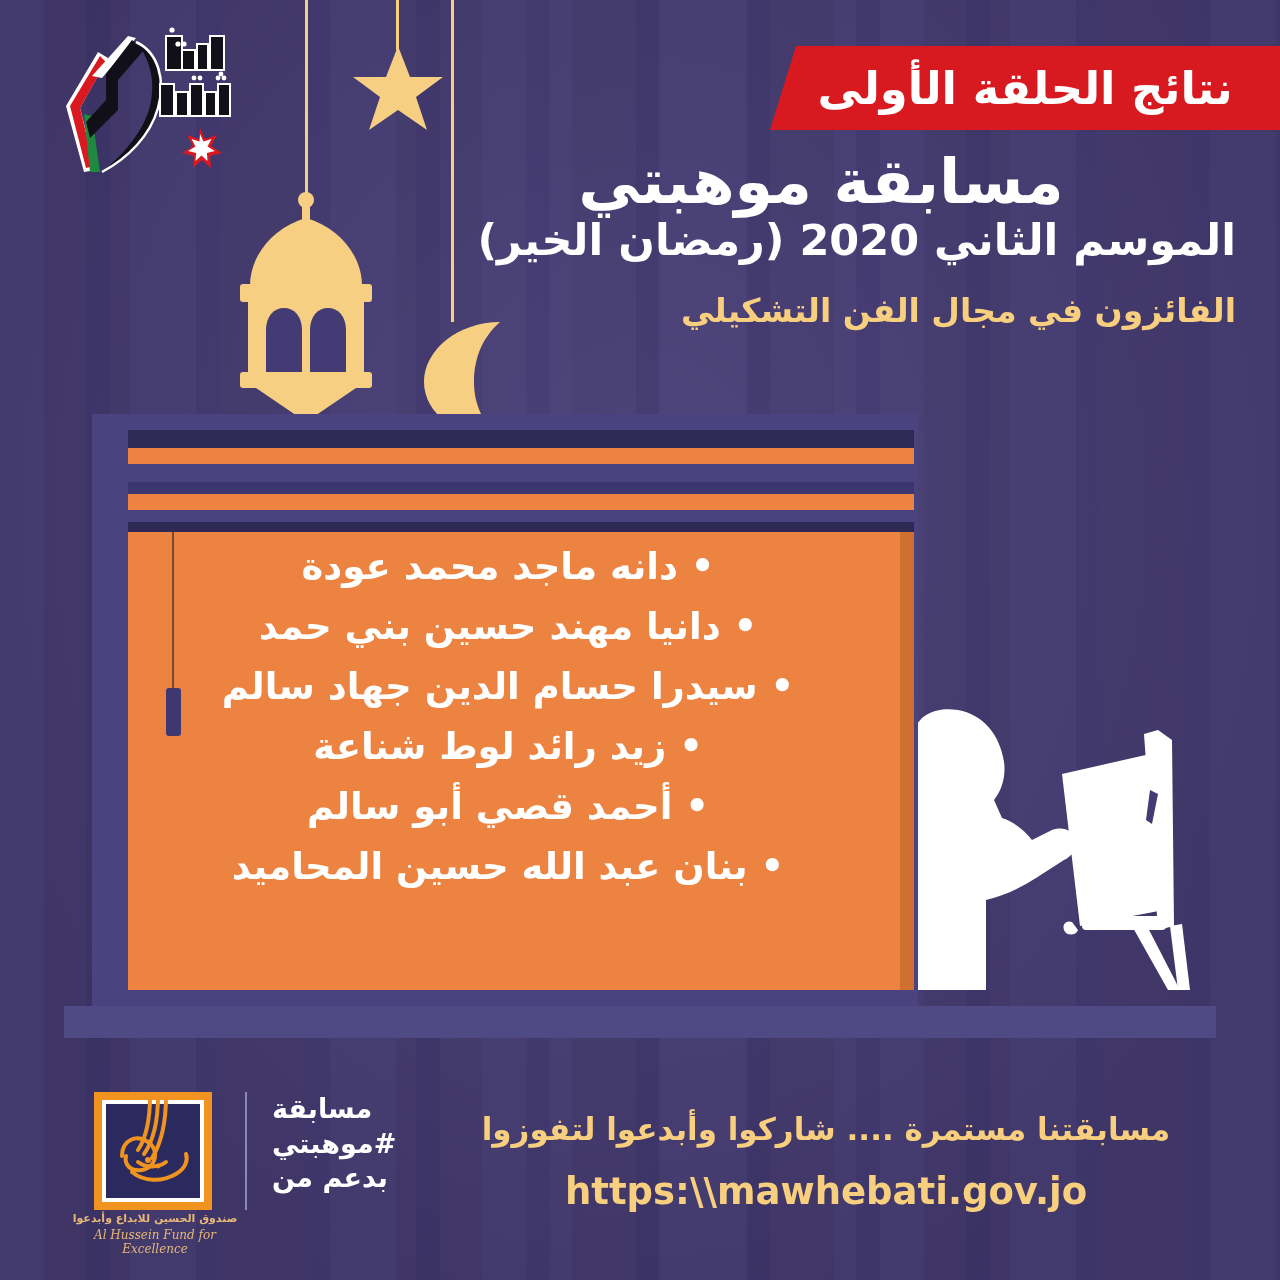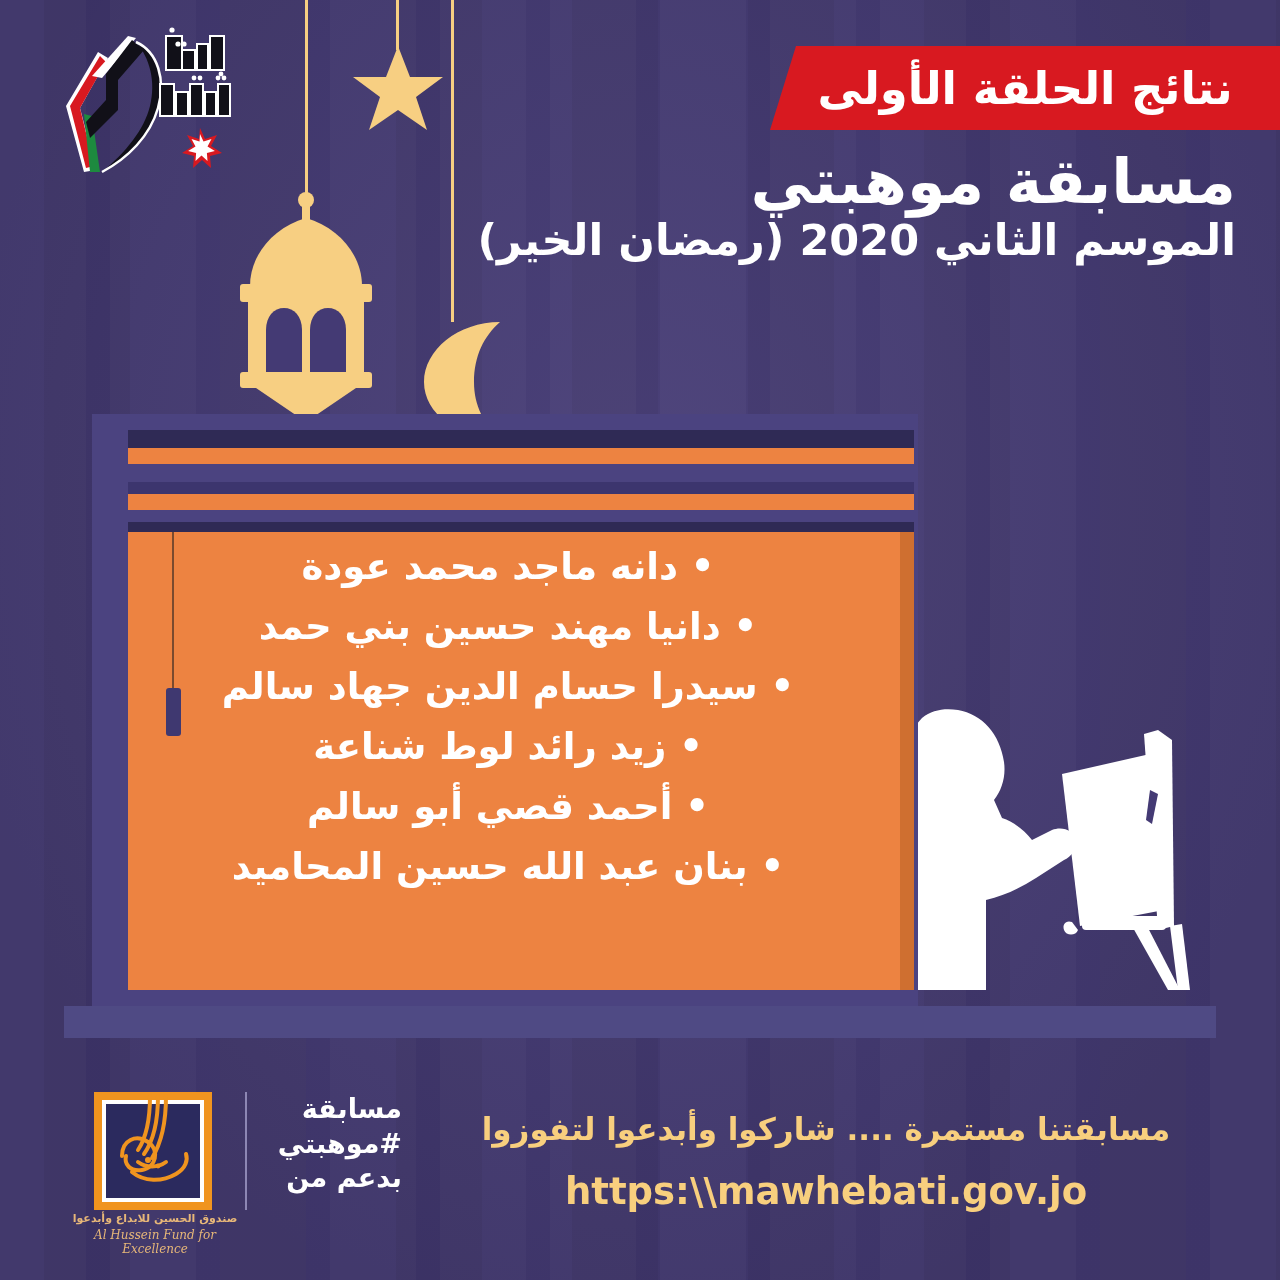--- a/index.html
+++ b/index.html
@@ -29,21 +29,21 @@
     clip-path:polygon(26px 0, 100% 0, 100% 100%, 0 100%);
     display:flex;align-items:center;justify-content:center;
   }
   .banner-text{
     color:#fff;font-size:45px;font-weight:bold;letter-spacing:.5px;
     direction:rtl;white-space:nowrap;line-height:1;
   }
 
   
   .head-wrap{position:absolute;right:44px;top:150px;width:830px;text-align:right;direction:rtl;}
-  .h-main{color:#ffffff;font-size:62px;font-weight:bold;line-height:1.04;letter-spacing:-.5px;}
+  .h-main{color:#ffffff;font-size:62px;font-weight:bold;line-height:1.04;letter-spacing:-.5px;text-align:center;}
   .h-sub{color:#ffffff;font-size:43px;font-weight:bold;line-height:1.12;margin-top:2px;}
   .h-cat{color:#f8cf7e;font-size:33px;font-weight:bold;line-height:1.2;margin-top:26px;}
 
   
   .ministry{position:absolute;left:40px;top:22px;width:200px;height:170px;}
   .ministry svg{display:block;}
 
   
   .hang{position:absolute;}
   .cord{position:absolute;width:3px;background:#f7cf82;top:0;}
@@ -82,21 +82,21 @@
   .painter{position:absolute;left:886px;top:690px;width:330px;height:320px;}
 
   
   .fund-logo{position:absolute;left:92px;top:1090px;width:122px;height:122px;}
   .fund-caption{position:absolute;left:60px;top:1212px;width:190px;text-align:center;}
   .fund-ar{color:#e7b778;font-size:11px;font-weight:bold;direction:rtl;line-height:1.2;}
   .fund-en{color:#e7b778;font-size:12px;font-family:"DejaVu Serif","Liberation Serif",serif;font-style:italic;margin-top:3px;}
 
   .divider{position:absolute;left:245px;top:1092px;width:2px;height:118px;background:#8d87b4;}
 
-  .hash-block{position:absolute;left:252px;top:1092px;width:150px;text-align:right;direction:rtl;}
+  .hash-block{position:absolute;left:272px;top:1092px;width:150px;text-align:left;direction:rtl;}
   .hash-line{color:#ffffff;font-size:27px;font-weight:bold;line-height:1.28;}
 
   .promo{position:absolute;right:44px;top:1110px;width:820px;text-align:center;direction:rtl;}
   .promo-line{color:#f8cf7e;font-size:31px;font-weight:bold;line-height:1.25;}
   .promo-url{color:#f8cf7e;font-size:37px;font-weight:bold;line-height:1.25;direction:ltr;margin-top:20px;}
 </style>
 </head>
 <body>
 
 <div class="stage">
@@ -173,20 +173,21 @@
     </div>
   </div>
 
   <div class="banner">
     <span class="banner-text">نتائج الحلقة الأولى</span>
   </div>
 
   <div class="head-wrap">
     <div class="h-main">مسابقة موهبتي</div>
     <div class="h-sub">الموسم الثاني 2020 (رمضان الخير)</div>
+    <div class="h-cat">الفائزون في مجال الفن التشكيلي</div>
   </div>
 
   <div class="painter">
     <svg width="330" height="320" viewBox="0 0 330 320">
       <path d="M36 28 C24 40 20 60 22 86 L10 110 C4 124 6 140 8 162 L6 300 L100 300 L100 210
                C118 206 134 198 150 188 L178 170 C186 166 192 158 190 150
                C188 140 176 136 166 140 L146 150
                C138 140 128 132 116 128 L108 110 C116 100 120 86 118 72
                C114 44 96 24 72 20 C58 18 46 20 36 28 Z" fill="#ffffff"></path>
       <path d="M96 160 C110 158 128 164 140 174 L120 180 C108 176 100 170 96 160 Z" fill="#ffffff"></path>

